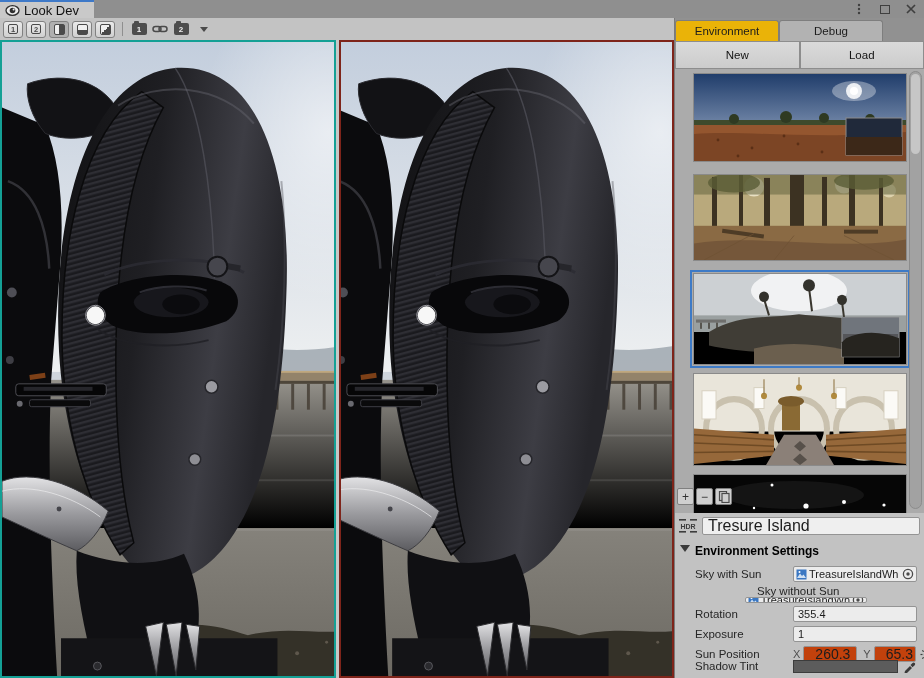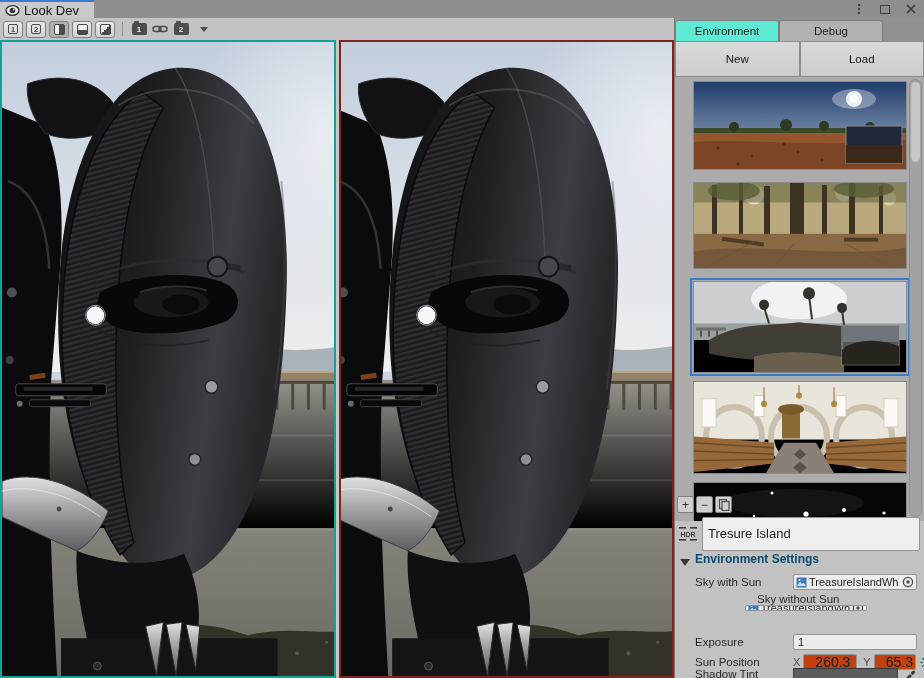--- a/index.html
+++ b/index.html
@@ -43,47 +43,47 @@
   .view{flex:1;position:relative;overflow:hidden;background:#cfd5dc;}
   .view1{border:2px solid var(--view1-border,#14a095);}
   .view2{border:2px solid var(--view2-border,#7e241a);}
   .scenesvg{position:absolute;inset:0;width:100%;height:100%;display:block;}
 
   
   .right-col{width:250px;display:flex;flex-direction:column;border-left:1px solid #7a7a7a;background:#c2c2c2;}
   .panel-tabs{height:23px;background:#919191;display:flex;}
   .ptab{width:104px;display:flex;align-items:center;justify-content:center;font-size:11.5px;color:#1c1c1c;
     background:#b2b2b2;border:1px solid #7e7e7e;border-bottom:none;border-radius:3px 3px 0 0;margin-top:2px;}
-  .ptab.active{background:#5eead4;}
+  .ptab.active{background:#eab308;}
   .ptab-filler{flex:1;}
-  .panel-actions{height:36px;display:flex;background:#bdbdbd;}
+  .panel-actions{height:28px;display:flex;background:#bdbdbd;}
   .pa-btn{flex:1;font-size:11.5px;color:#141414;background:linear-gradient(#dadada,#cccccc);
     border:1px solid #8d8d8d;display:flex;align-items:center;justify-content:center;}
 
   
   .env-list{flex:0 0 444px;position:relative;background:#ababab;overflow:hidden;}
   .thumb{position:absolute;left:19px;width:212px;box-shadow:0 0 0 1px #8a8a8a;background:#000;}
   .thumb svg{display:block;width:100%;height:100%;}
   .t1{top:5px;height:87px;} .t2{top:106px;height:85px;}
   .t3{top:205px;height:90px;outline:2px solid var(--selection,#3d7ac6);outline-offset:2px;}
   .t4{top:305px;height:91px;} .t5{top:406px;height:38px;}
   .list-tools{position:absolute;left:2px;top:419px;display:flex;gap:2px;}
   .lt-btn{width:17px;height:17px;background:#cfcfcf;border:1px solid #7f7f7f;border-radius:2px;
     font-size:12px;color:#333;display:flex;align-items:center;justify-content:center;line-height:1;}
   .scrollbar{position:absolute;right:2px;top:2px;width:13px;height:438px;background:#a2a2a2;
     border:1px solid #8c8c8c;border-radius:7px;}
   .scroll-thumb{position:absolute;left:1px;top:2px;width:9px;height:80px;background:#c6c6c6;border-radius:5px;}
 
   
   .settings{flex:1;position:relative;font-size:11.5px;color:#232323;background:#c2c2c2;}
   .hdr-row{position:absolute;top:4px;left:3px;right:4px;height:18px;display:flex;align-items:center;gap:4px;}
-  .text-field{flex:1;height:34px;background:#efefef;border:1px solid #949494;border-radius:2px;
-    padding:8px 5px;line-height:16px;font-size:13px;color:#1d1d1d;}
-  .sec-header{position:absolute;top:31px;left:5px;font-weight:bold;font-size:12px;color:#0c4a6e;
-    display:flex;gap:5px;align-items:flex-end;}
+  .text-field{flex:1;height:18px;background:#efefef;border:1px solid #949494;border-radius:2px;
+    padding:0 5px;line-height:16px;font-size:16px;color:#1d1d1d;}
+  .sec-header{position:absolute;top:31px;left:5px;font-weight:bold;font-size:12px;color:#000000;
+    display:flex;gap:5px;align-items:flex-start;}
   .tri{width:0;height:0;border-left:5px solid transparent;border-right:5px solid transparent;
     border-top:7px solid #3a3a3a;margin-top:1px;}
   .srow{position:absolute;left:20px;right:7px;height:18px;display:flex;align-items:center;}
   .r0{top:52px;} .r1{top:72px;flex-direction:column;} .r2{top:92px;} .r3{top:112px;} .r4{top:132px;} .r5{top:144px;}
   .lbl{width:98px;flex:none;color:#262626;}
   .obj-field{flex:1;height:16px;background:#ececec;border:1px solid #949494;border-radius:2px;
     display:flex;align-items:center;padding:0 2px;gap:2px;overflow:hidden;white-space:nowrap;}
   .obj-text{flex:1;overflow:hidden;font-size:11px;color:#1d1d1d;}
   .val-field{flex:1;height:16px;background:#ececec;border:1px solid #949494;border-radius:2px;
     padding:0 4px;line-height:14px;font-size:11px;color:#1d1d1d;}
@@ -517,20 +517,24 @@
               <circle cx="3.5" cy="3" r="1" fill="#ffffff"></circle>
             </svg>
             <span class="obj-text">TreasureIslandWh</span>
             <svg width="12" height="12" viewBox="0 0 12 12">
               <circle cx="6" cy="6" r="4.6" fill="none" stroke="#4a4a4a" stroke-width="1.3"></circle>
               <circle cx="6" cy="6" r="1.7" fill="#4a4a4a"></circle>
             </svg>
           </div>
         </div>
 
+        <div class="srow r2">
+          <span class="lbl">Rotation</span>
+          <div class="val-field">355.4</div>
+        </div>
 
         <div class="srow r3">
           <span class="lbl">Exposure</span>
           <div class="val-field">1</div>
         </div>
 
         <div class="srow r4">
           <span class="lbl">Sun Position</span>
           <span class="axis">X</span>
           <div class="vf xfield">260.3</div>

